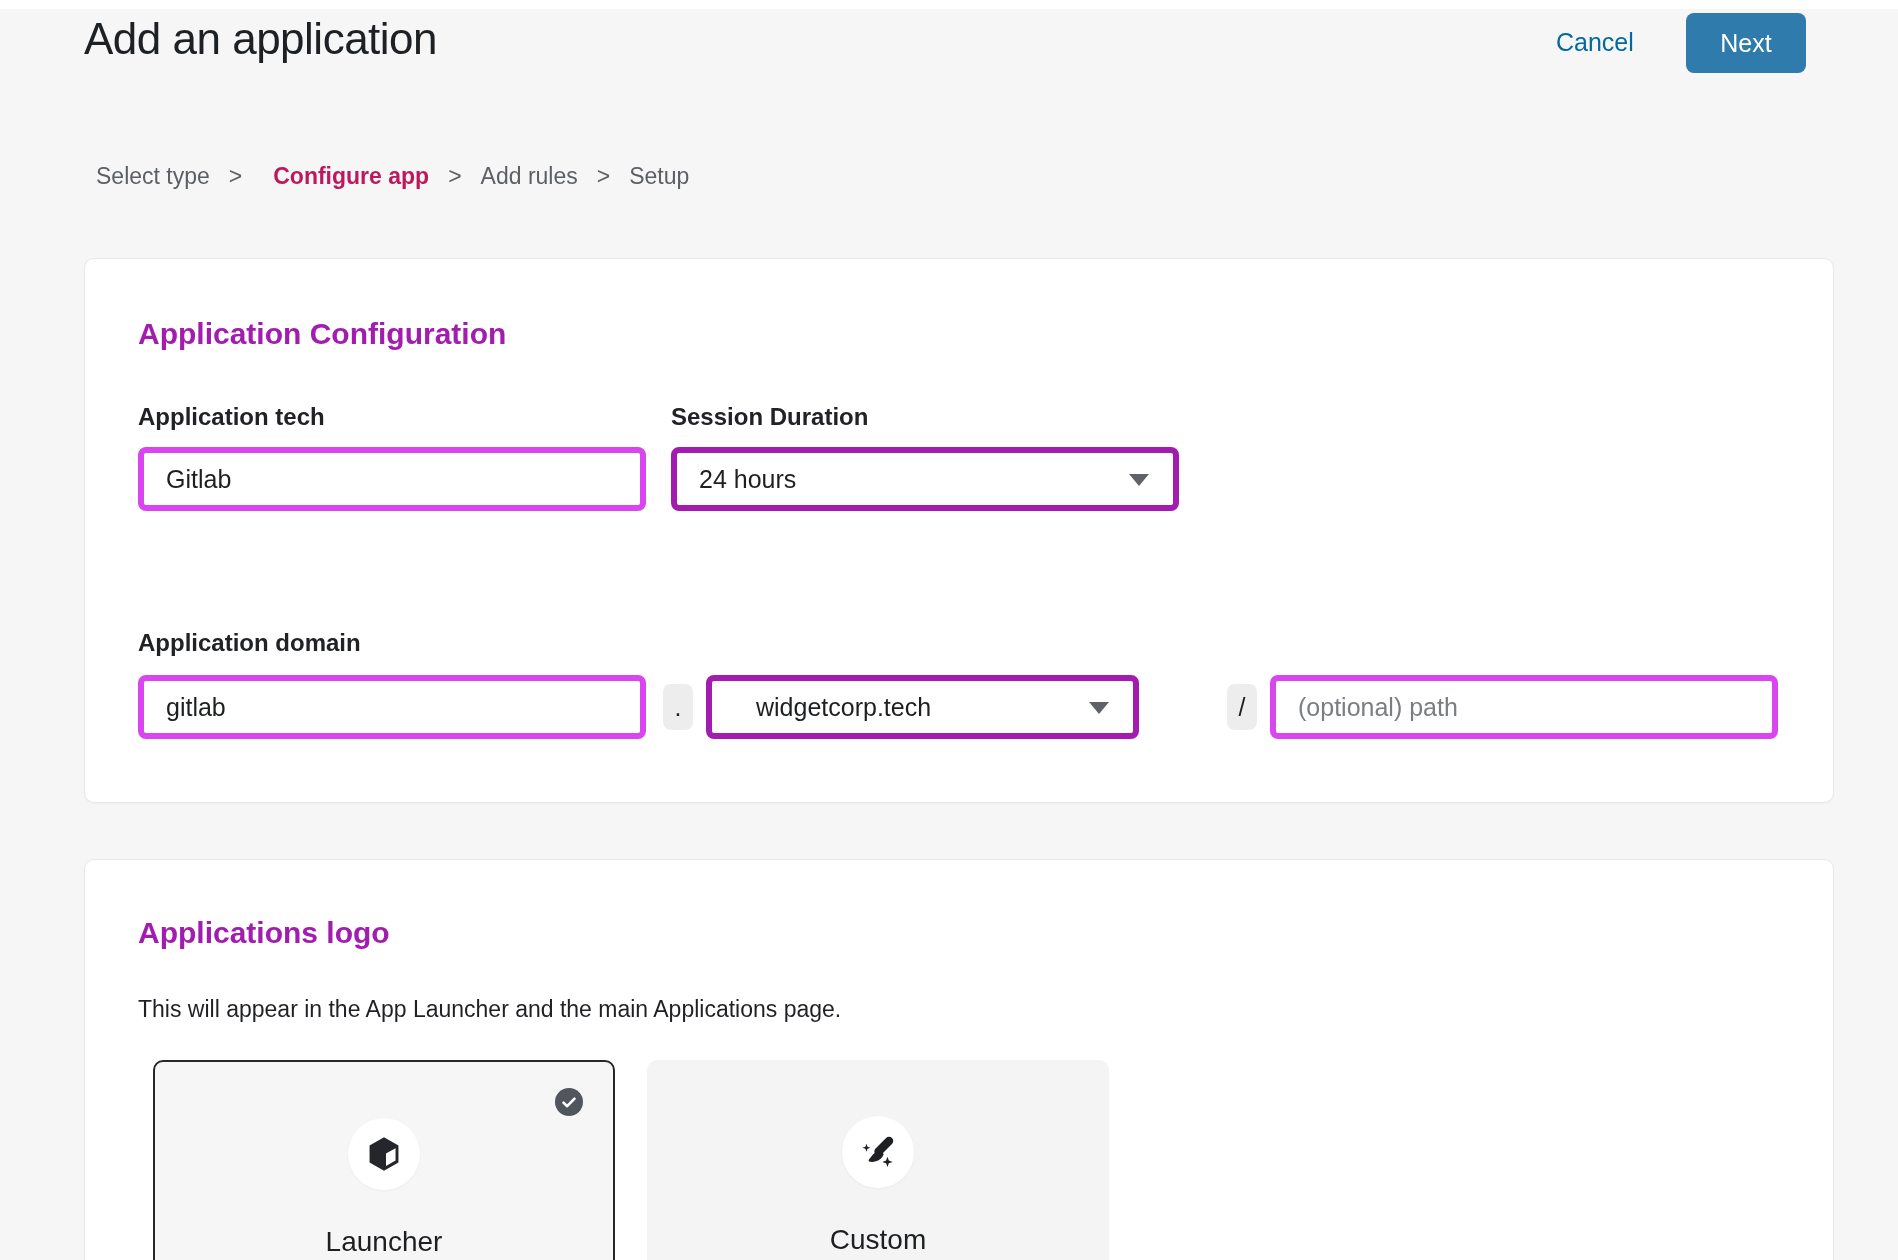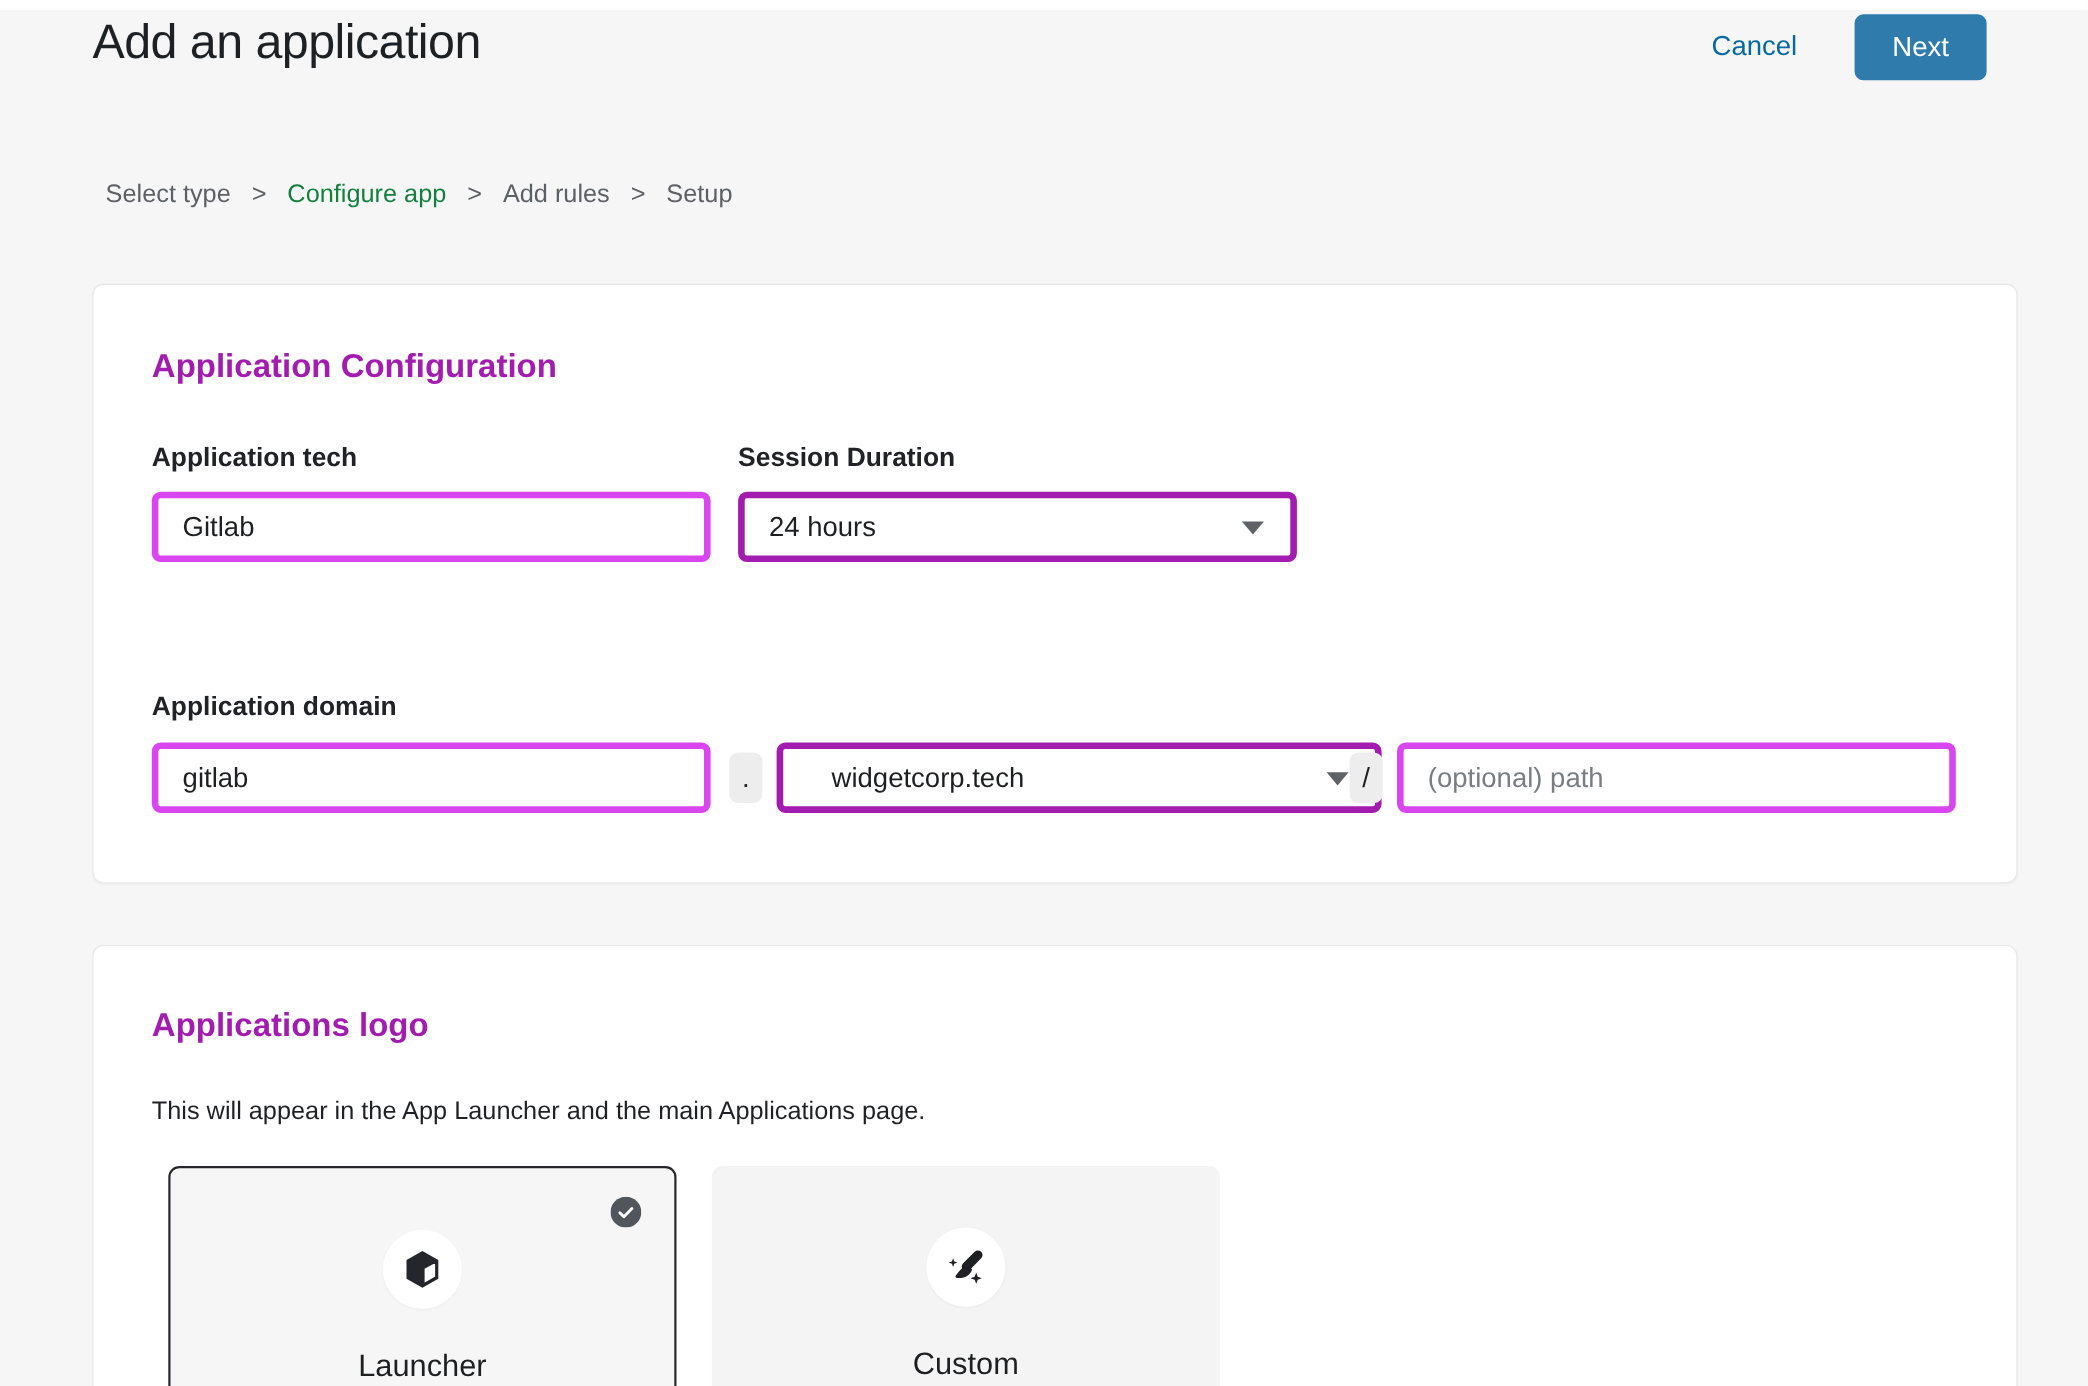--- a/index.html
+++ b/index.html
@@ -29,21 +29,21 @@
     cursor:pointer; font-family:inherit;
   }
 
   
   .breadcrumb {
     position:absolute; left:96px; top:163px;
     display:flex; align-items:center; gap:19px;
     font-size:23px; color:#5c5f63;
   }
   .breadcrumb .crumb { cursor:pointer; }
-  .breadcrumb .crumb.active { font-weight:400; color:#15803d; }
+  .breadcrumb .crumb.active { font-weight:700; color:#be185d;margin-left:12px; }
   .breadcrumb .sep { color:#5c5f63; }
 
   
   .card {
     position:absolute; left:84px; width:1750px;
     background:#ffffff; border:1px solid #e8e8e9; border-radius:10px;
     box-shadow:0 1px 2px rgba(0,0,0,0.03);
   }
   .card.config { top:258px; height:545px; }
   .card.logo   { top:859px; height:480px; }
@@ -132,21 +132,21 @@
     <span>24 hours</span>
     <span class="caret"></span>
   </div>
 
   <label class="field-label" style="left:53px; top:370px;">Application domain</label>
 
   <input class="text-input" style="left: 53px; top: 416px;" type="text" value="gitlab">
 
   <div class="sep-chip" style="left:578px; top:425px;">.</div>
 
-  <div class="select-box" style="left:621px; top:416px; width:550px;padding-left:44px;">
+  <div class="select-box" style="left:621px; top:416px; width:433px;padding-left:44px;">
     <span>widgetcorp.tech</span>
     <span class="caret"></span>
   </div>
 
   <div class="sep-chip" style="left:1142px; top:425px;">/</div>
 
   <input class="text-input" style="left: 1185px; top: 416px;" type="text" placeholder="(optional) path">
 </section>
 
 <section class="card logo">

